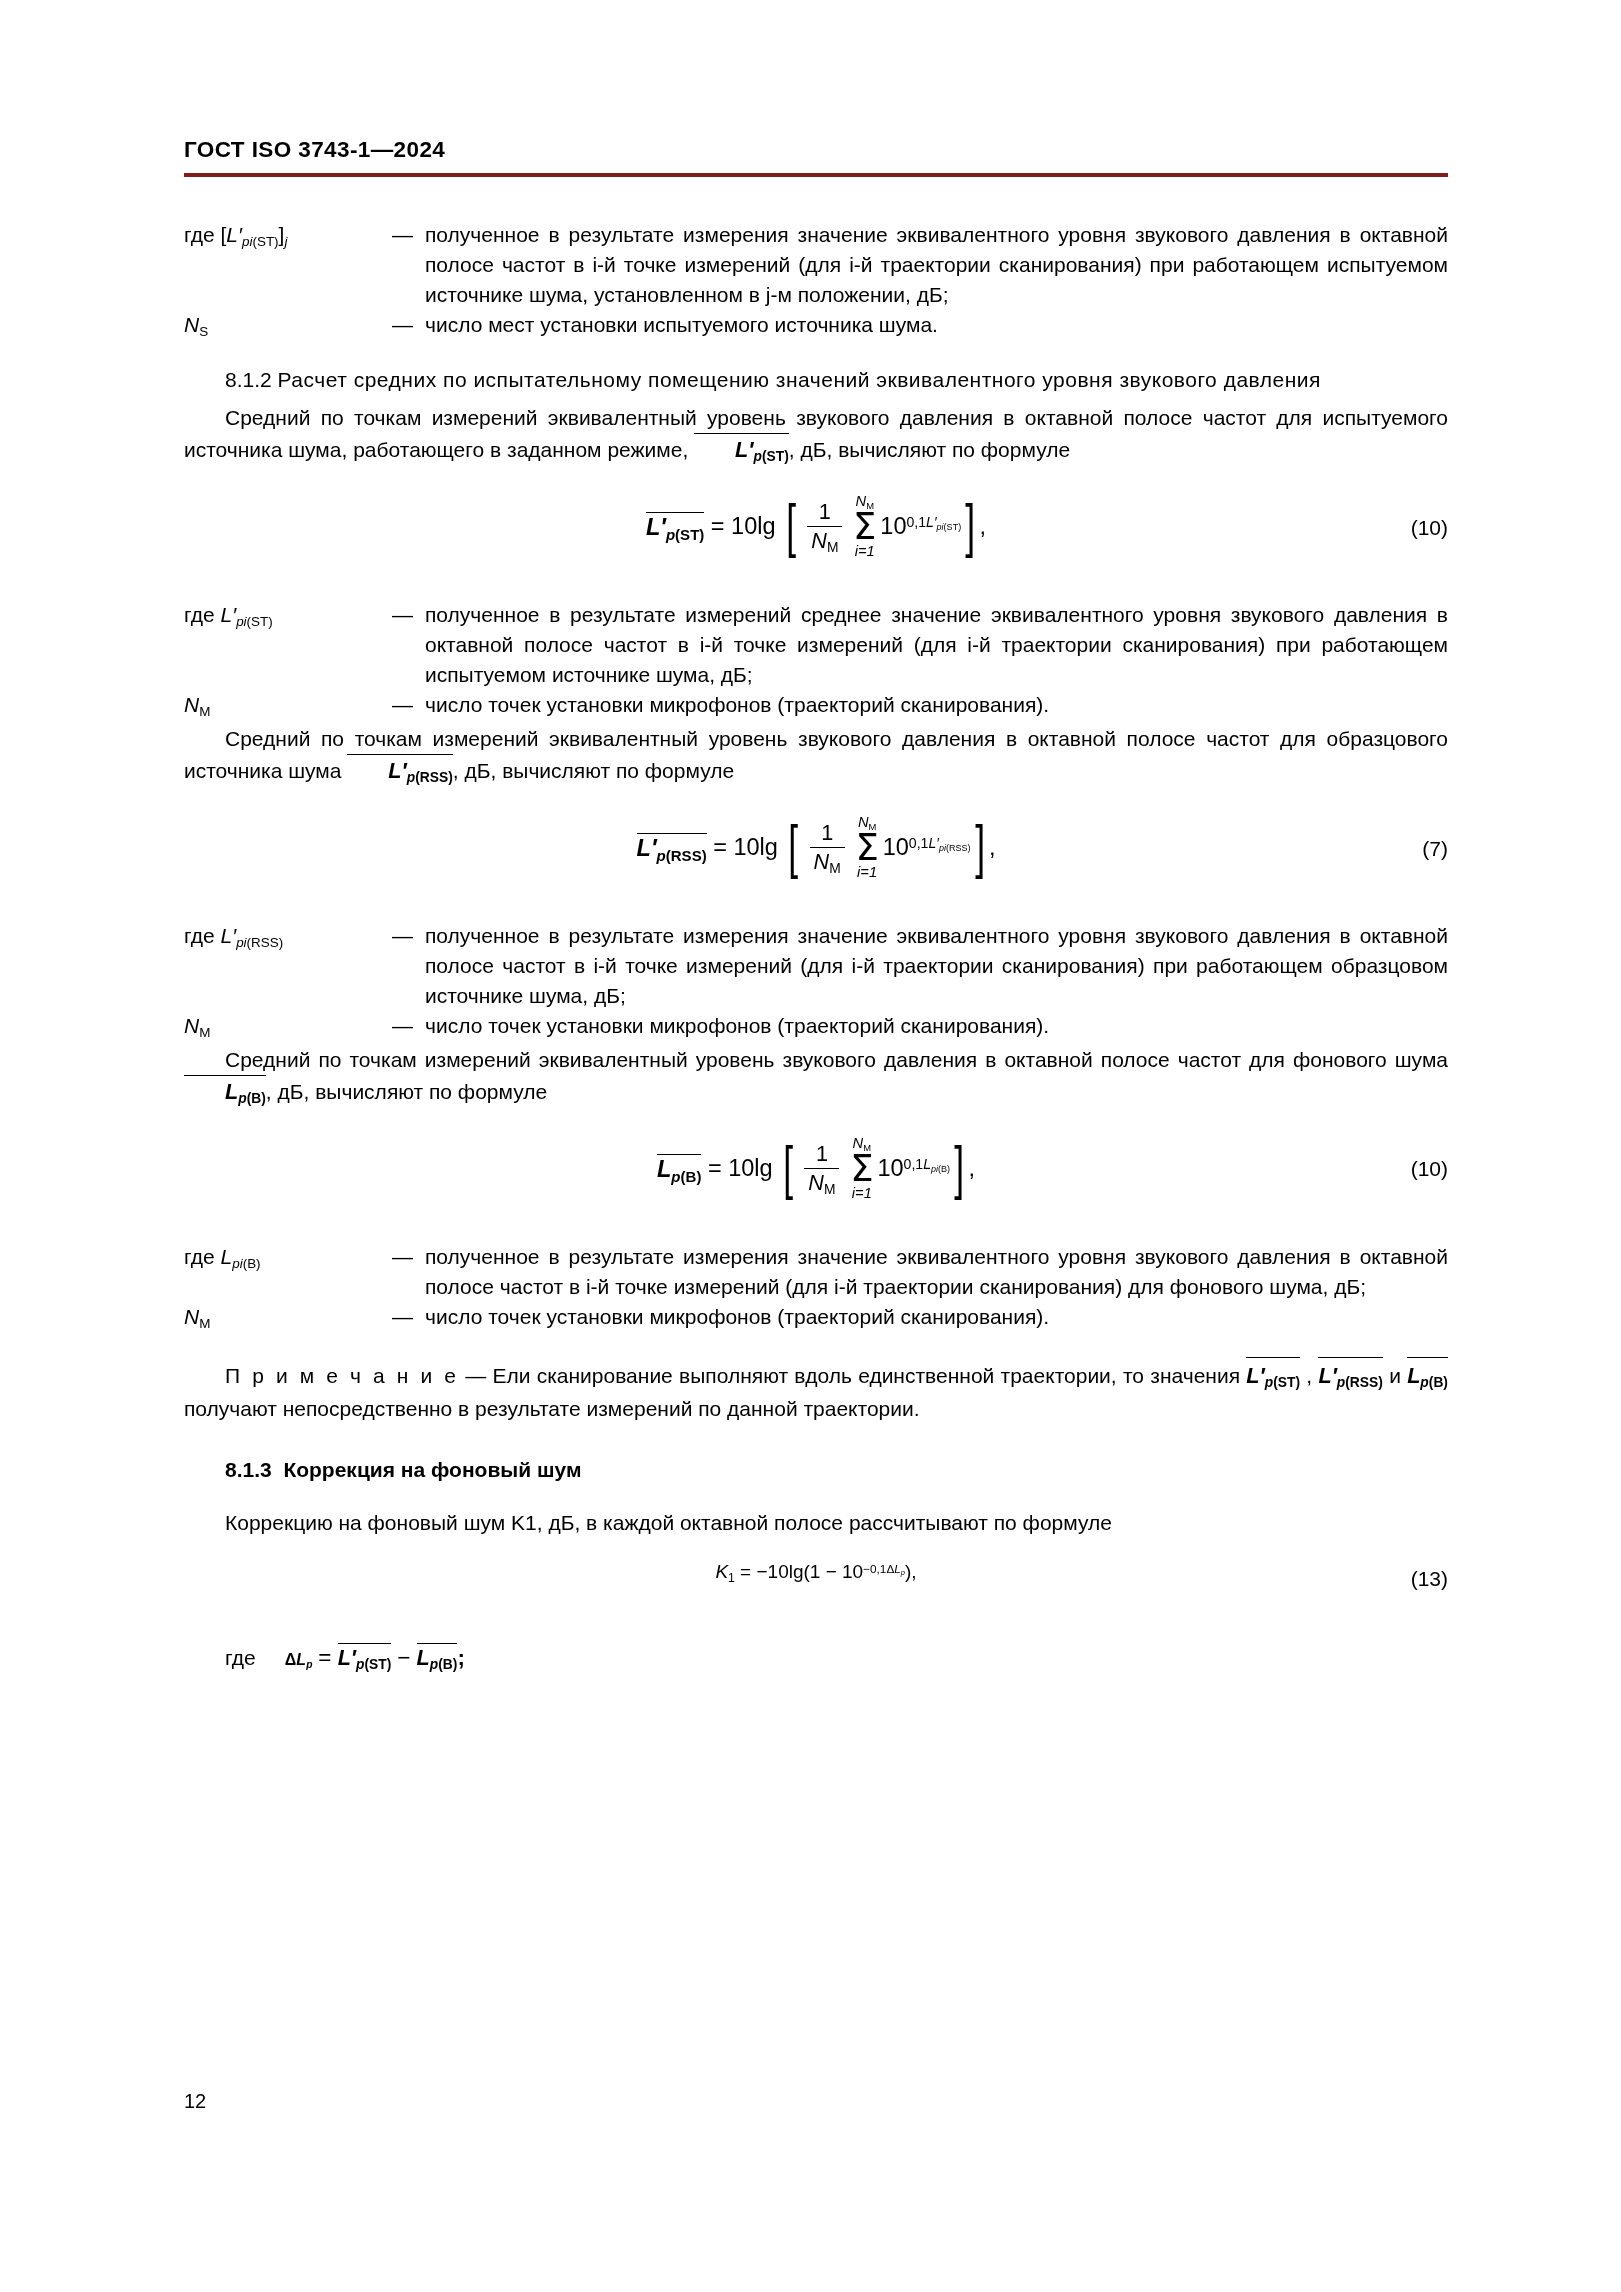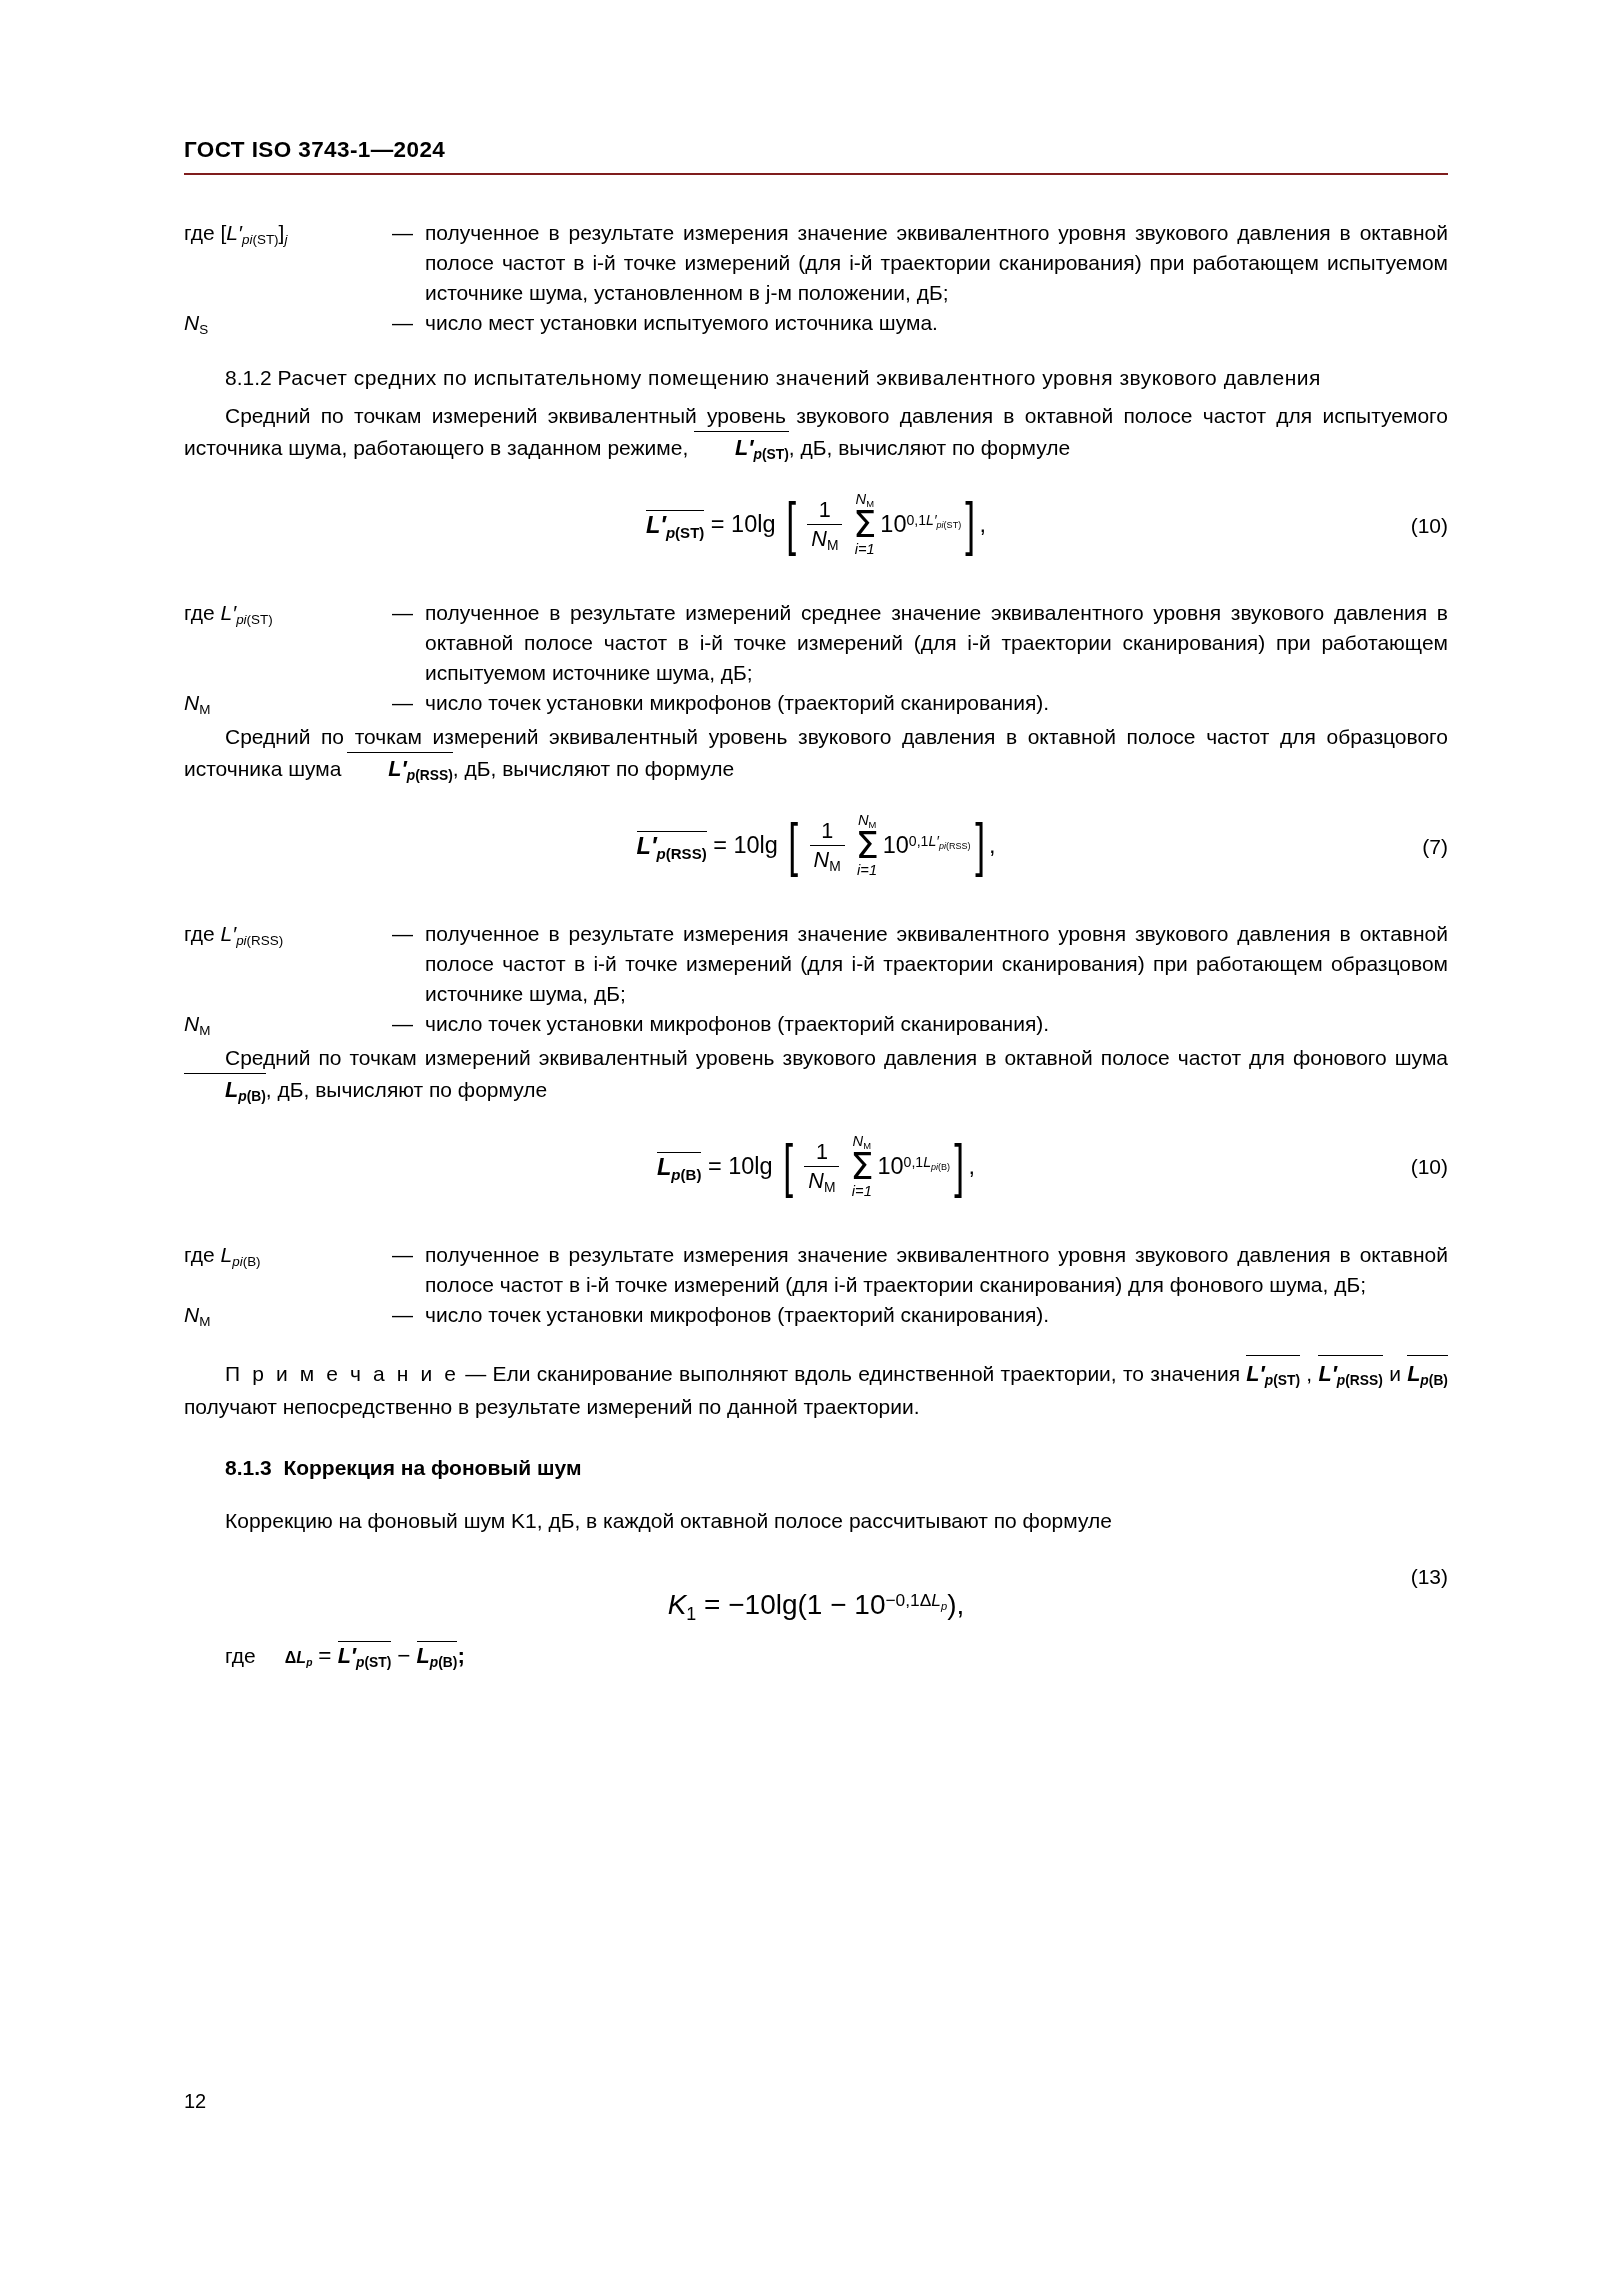--- a/index.html
+++ b/index.html
@@ -19,21 +19,21 @@
   .content {
     position: absolute;
     left: 184px;
     top: 137px;
     width: 1264px;
   }
   .header-title {
     font-size: 22.5px;
     font-weight: bold;
     letter-spacing: 0.4px;
-    border-bottom: 2px solid #7f1d1d;
+    border-bottom: 4px solid #7f1d1d;
     padding-bottom: 9.8px;
     margin-bottom: 43px;
     width: 1264px;
   }
   p {
     margin: 0;
     font-size: 21px;
     line-height: 30px;
     text-align: justify;
   }
@@ -360,21 +360,21 @@
 
     <div class="subsec">
       <span style="display:inline-block;width:41px;"></span><span>8.1.3</span>&nbsp;&nbsp;<span>Коррекция на фоновый шум</span>
     </div>
 
     <p class="indent" style="margin-top:25.5px;">
       <span>Коррекцию на фоновый шум K1, дБ, в каждой октавной полосе рассчитывают по формуле</span>
     </p>
 
     <div class="formula-row" style="margin-top:23.5px;min-height:43px;">
-      <div class="formula" style="font-size:28px;margin-top:30px;">
+      <div class="formula" style="font-size:19px;">
         <span class="mi">K</span><sub>1</sub> = −10lg(1 − 10<sup style="font-size:0.62em;">−0,1Δ<span class="mi">L</span><sub><span class="mi">p</span></sub></sup>),
       </div>
       <div class="fnum" style="top:5.9px;">(13)</div>
     </div>
 
     <div class="where-simple">
       <span>где</span>
       &nbsp;&nbsp;&nbsp;
       <span class="bold" style="font-size:16px;">Δ<span class="mi">L</span><sub><span class="mi">p</span></sub></span>
       <span style="font-size:22.5px;"> = </span>

